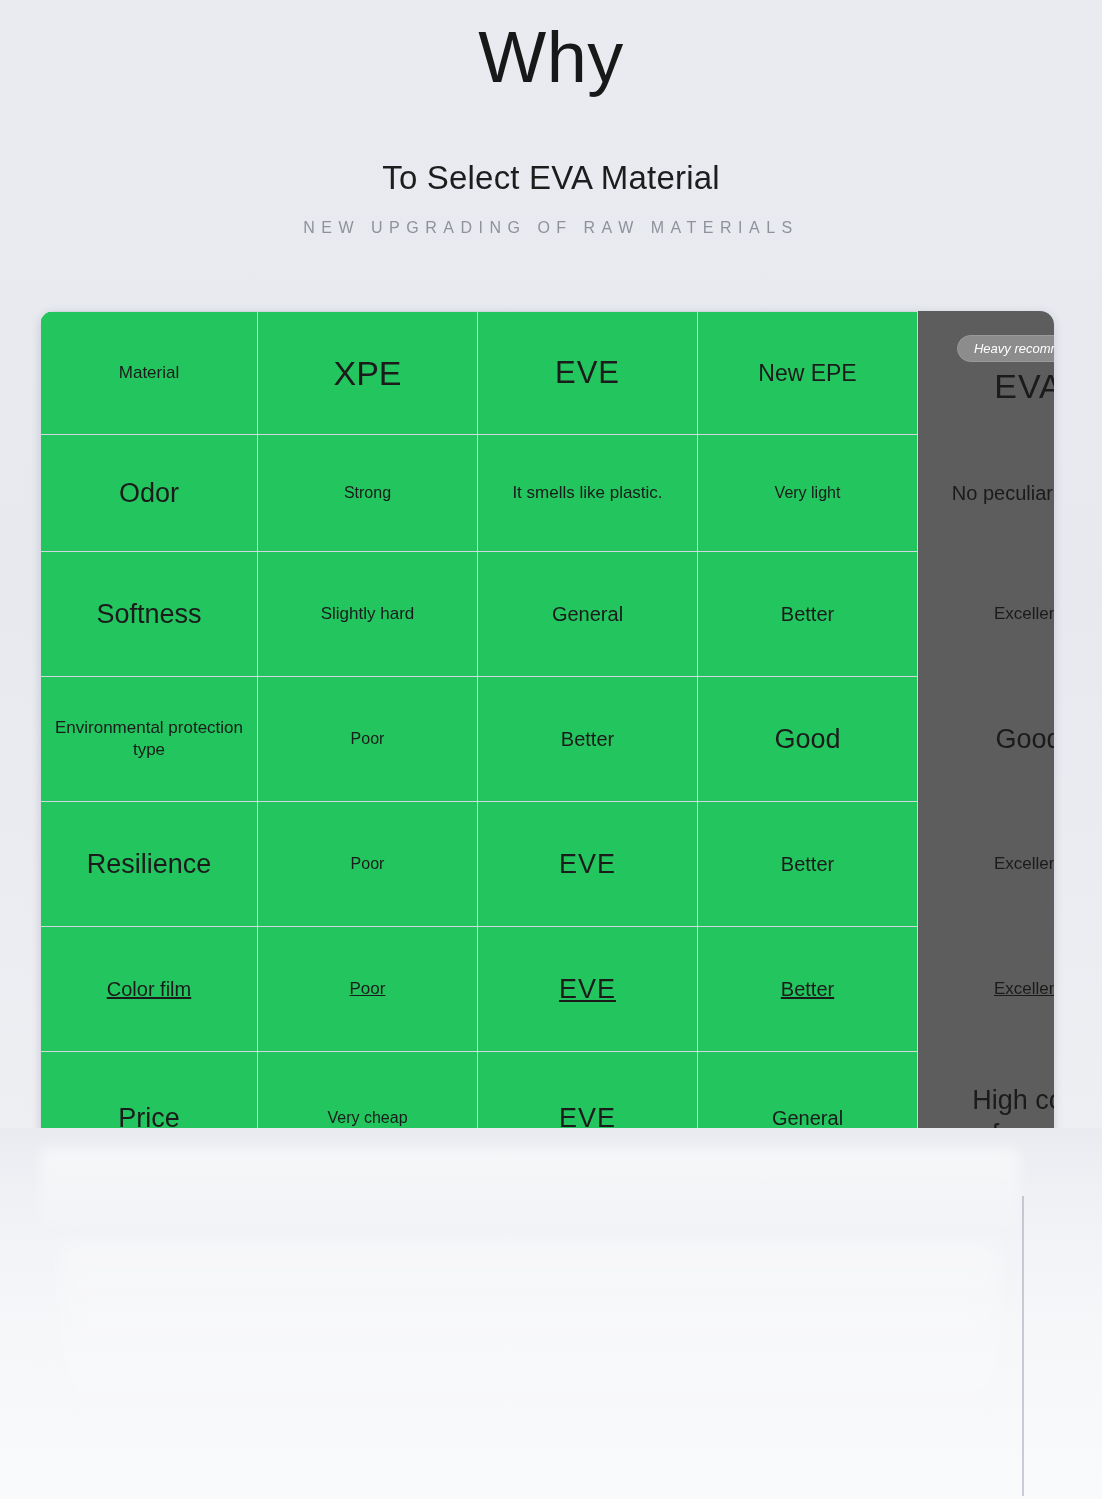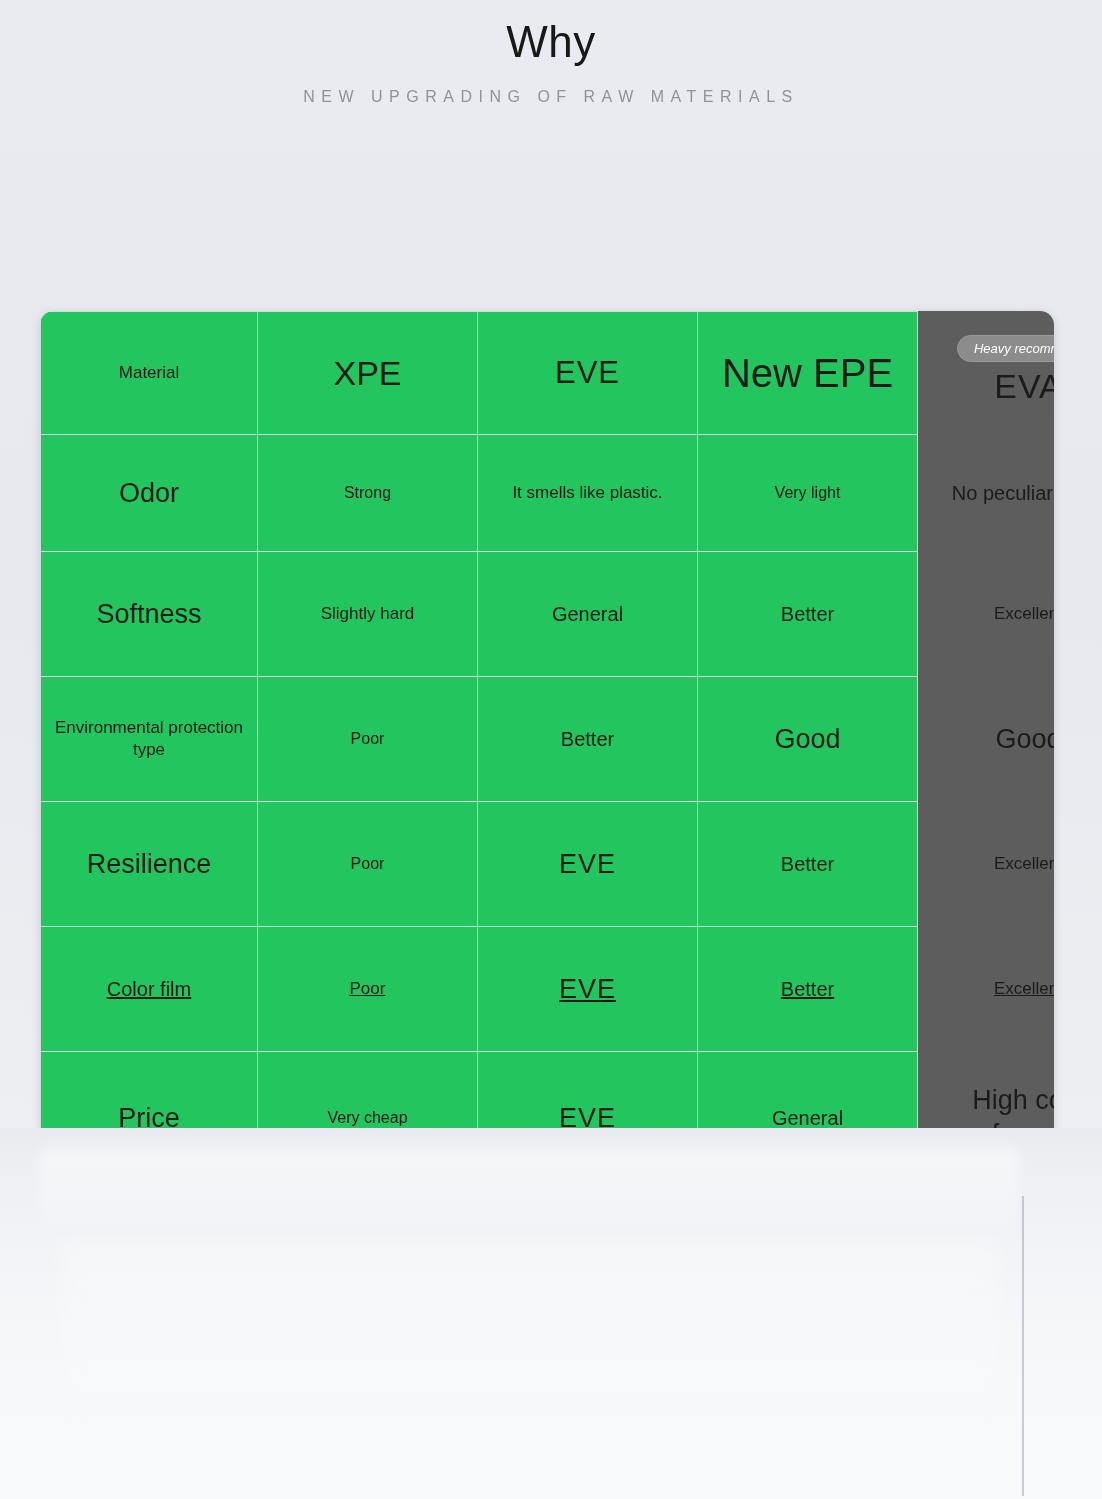--- a/index.html
+++ b/index.html
@@ -15,21 +15,21 @@
     overflow: hidden;
     position: relative;
   }
 
   
   .header {
     text-align: center;
     padding-top: 18px;
   }
   .title-why {
-    font-size: 44px;
+    font-size: 72px;
     font-weight: 400;
     letter-spacing: 0.5px;
     line-height: 1.1;
     color: #181818;
   }
   .title-sub {
     margin-top: 62px;
     font-size: 33px;
     font-weight: 400;
     color: #1d1d1d;
@@ -88,21 +88,21 @@
   .row-1 td { height: 104px; }
   .row-2 td { height: 112px; }
   .row-3 td { height: 112px; }
   .row-4 td { height: 112px; }
   .row-5 td { height: 112px; text-decoration: underline; }
   .row-6 td { height: 120px; }
   .t-s  { font-size: 17px; }
   .t-m  { font-size: 20px; }
   .t-l  { font-size: 16px; }
   .t-xl { font-size: 27px; }
-  .t-xxl{ font-size: 40px; }
+  .t-xxl{ font-size: 23px; }
   .t-huge { font-size: 34px; }
   .t-head-eve { font-size: 31px; color: #4a4a4a; letter-spacing: 1px; }
   .t-eve-cell { font-size: 27px; color: #5a5a5a; letter-spacing: 1px; }
 
   .two-line { line-height: 1.28; }
 
   
   .hl-head {
     position: relative;
     padding-top: 0 !important;
@@ -156,20 +156,21 @@
     left: 1022px; top: 1196px;
     width: 2px; height: 300px;
     background: rgba(160,166,178,0.55);
   }
 </style>
 </head>
 <body>
 
 <div class="header">
   <div class="title-why">Why</div>
+  <div class="title-sub">To Select EVA Material</div>
   <div class="title-kicker">NEW UPGRADING OF RAW MATERIALS</div>
 </div>
 
 <div class="table-wrap">
   <div class="table-card">
     <table class="compare">
       <tbody>
         <tr class="row-head">
           <td class="t-s">Material</td>
           <td class="t-huge">XPE</td>

